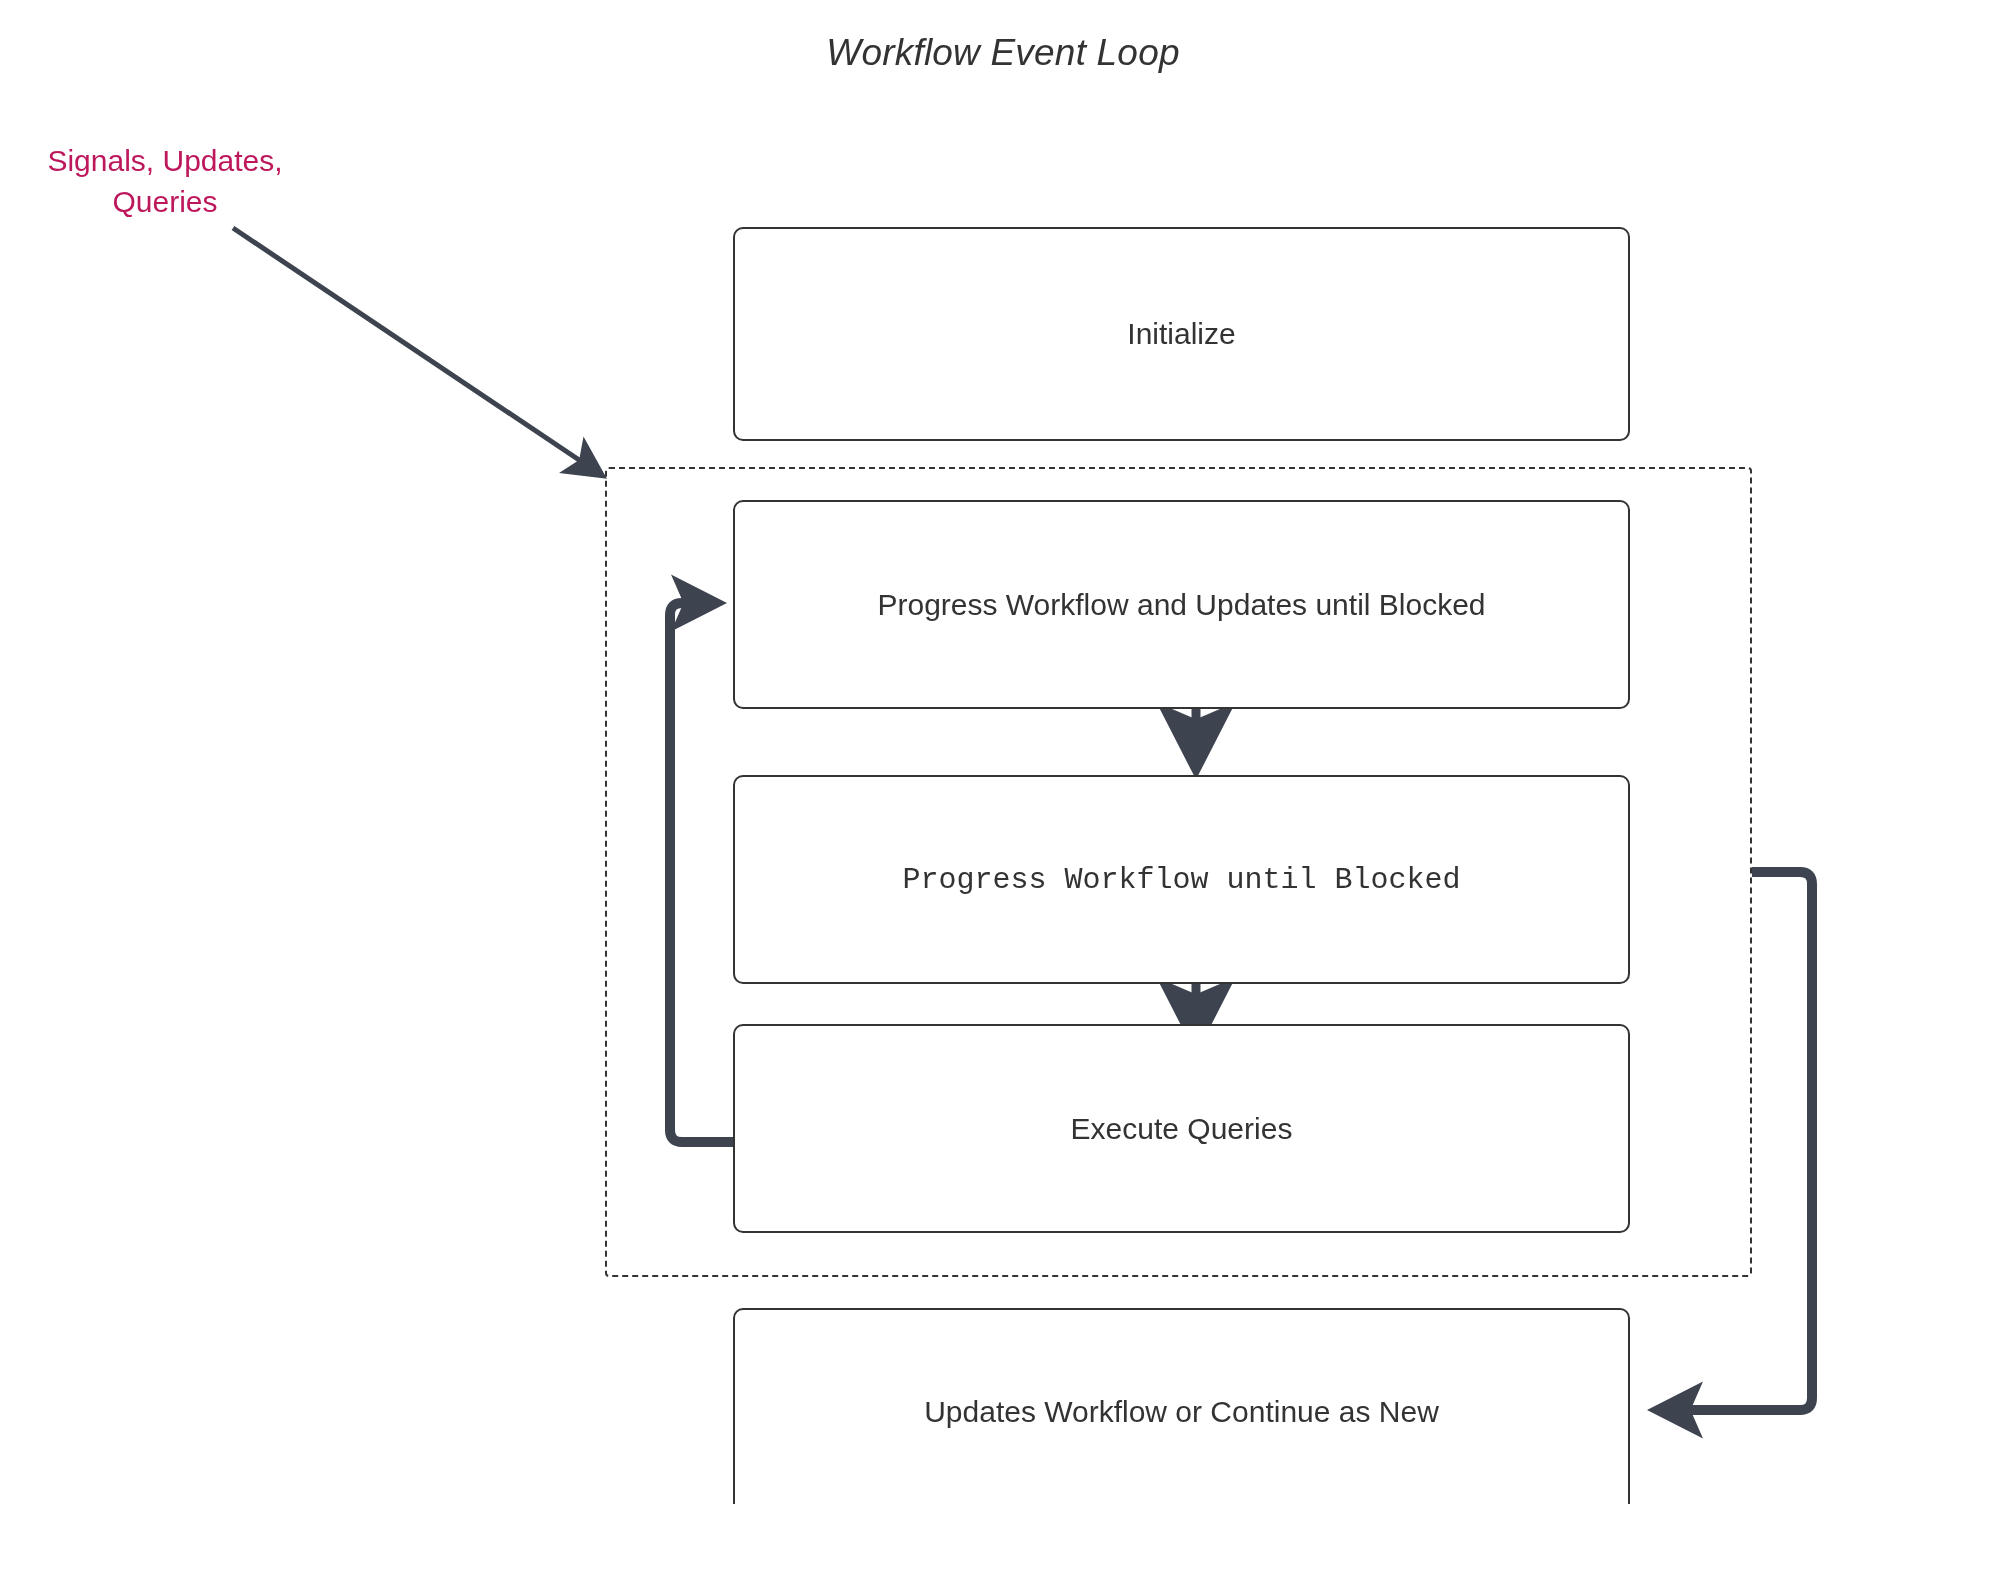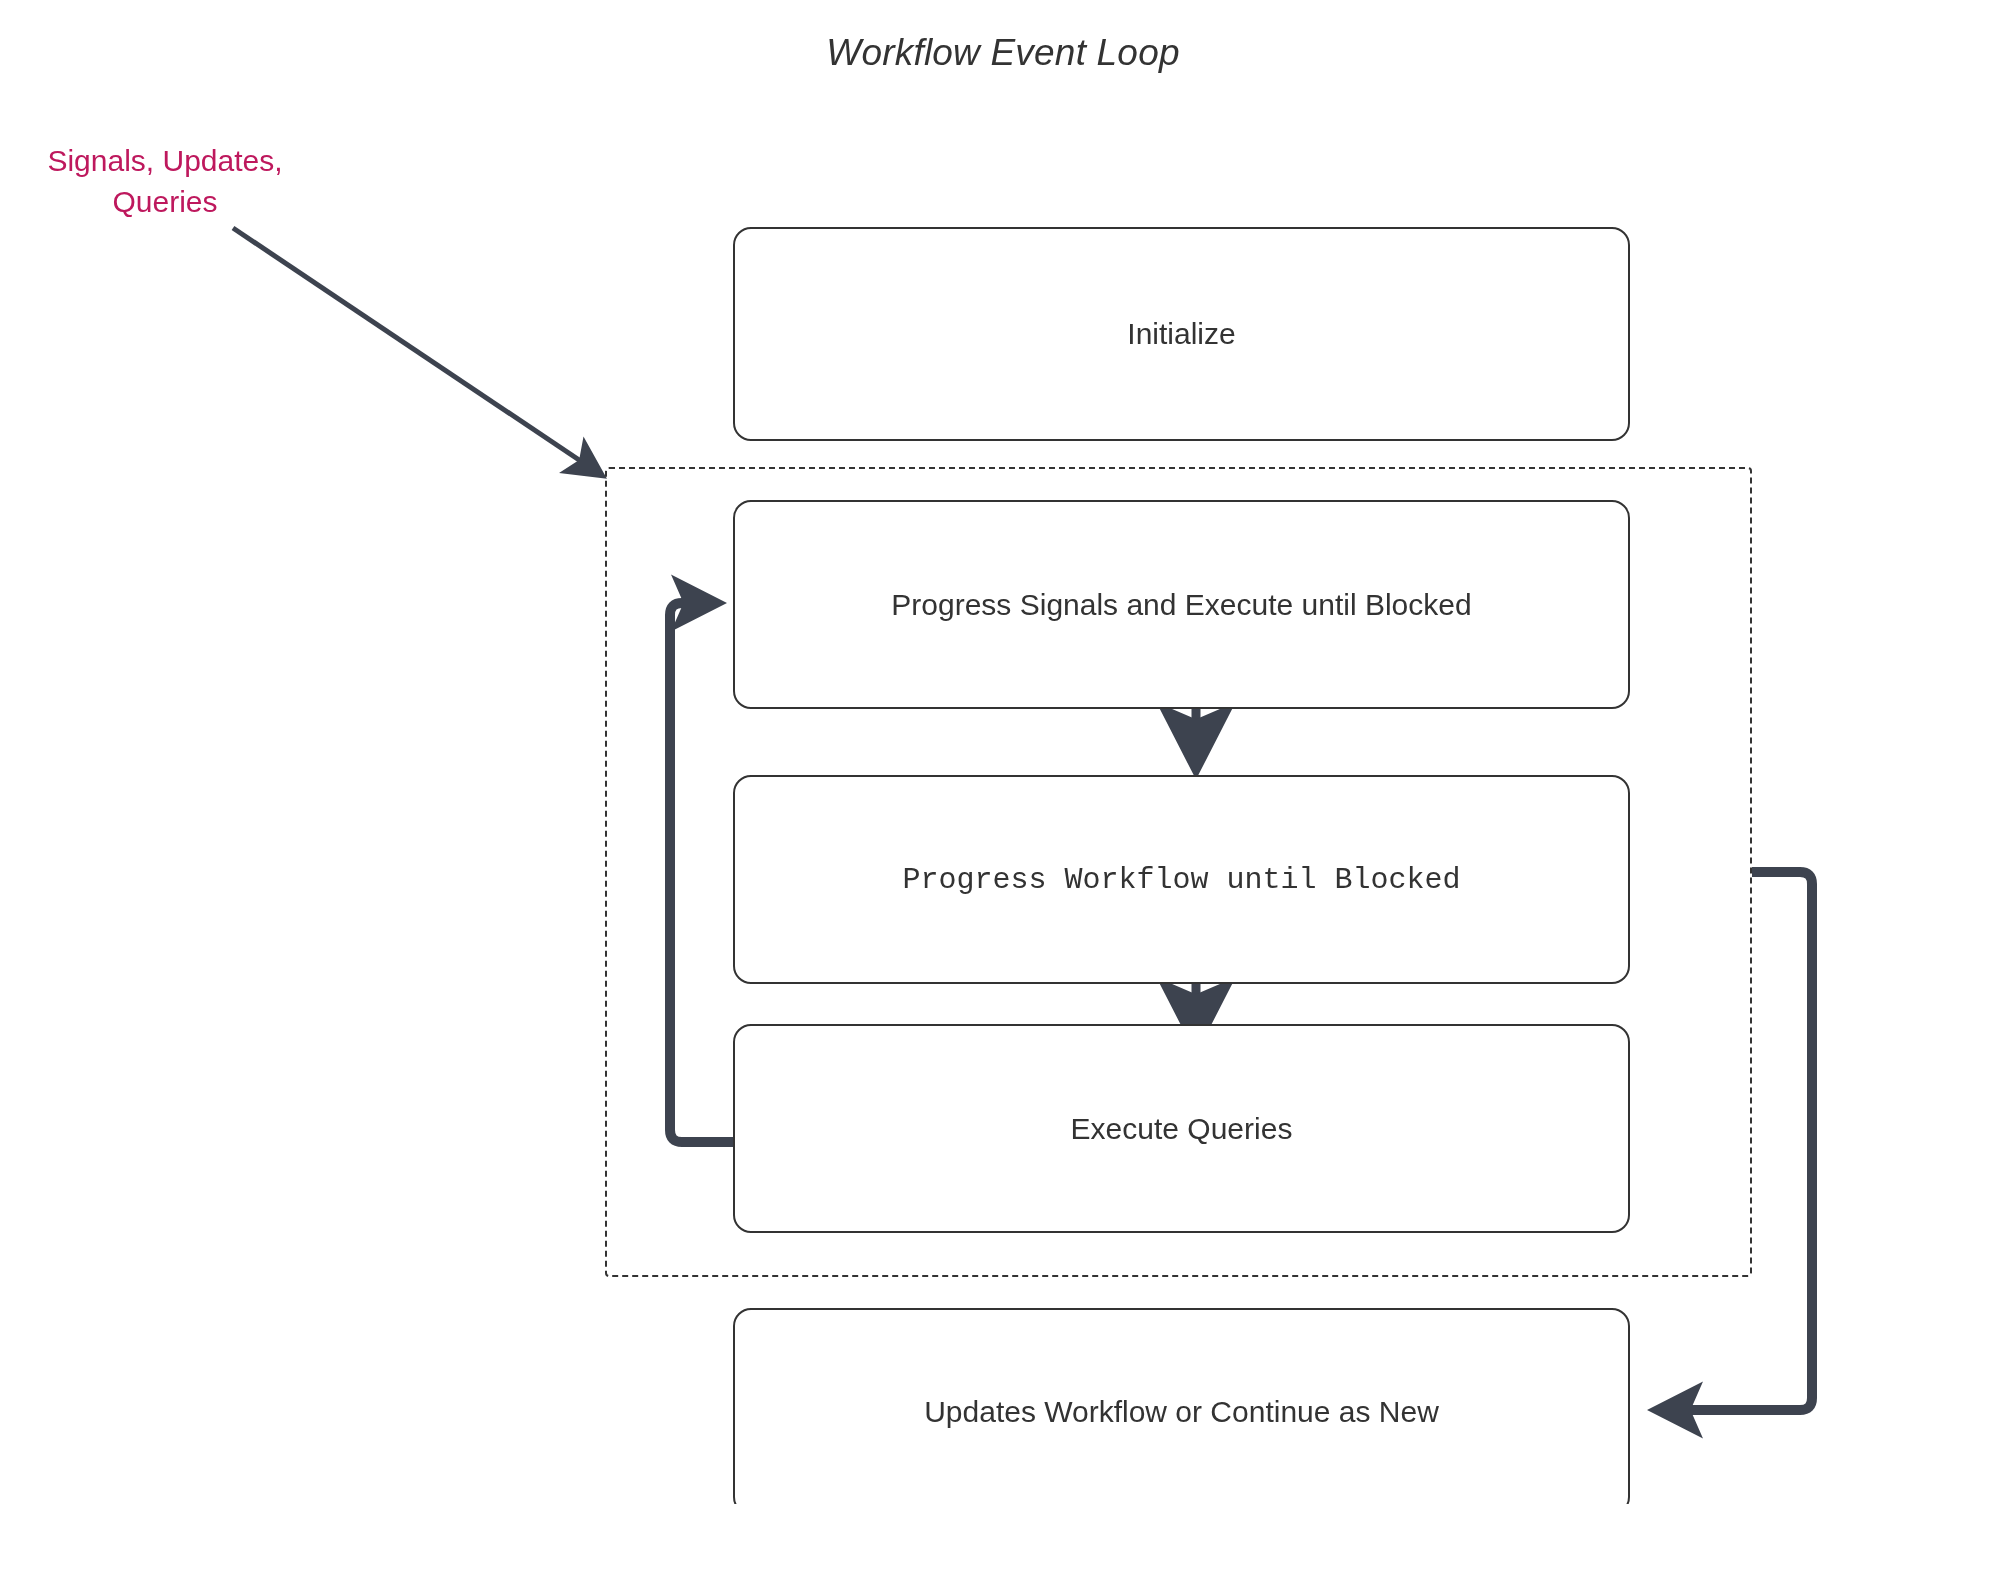--- a/index.html
+++ b/index.html
@@ -44,21 +44,21 @@
     line-height: 41px;
     color: #be185d;
     text-align: center;
     white-space: pre-line;
   }
   .node {
     position: absolute;
     box-sizing: border-box;
     background: #ffffff;
     border: 2px solid #333333;
-    border-radius: 18px;
+    border-radius: 10px;
     display: flex;
     align-items: center;
     justify-content: center;
   }
   .node-label {
     font-size: 30px;
     color: #333333;
     text-align: center;
     line-height: 1.2;
     padding: 0 18px;
@@ -102,21 +102,21 @@
     <path d="M 1752 872 L 1800 872 Q 1812 872 1812 884 L 1812 1398 Q 1812 1410 1800 1410 L 1662 1410" fill="none" stroke="#3d434f" stroke-width="10" stroke-linecap="butt" marker-end="url(#thick-head)"></path>
   </svg>
 
   <div class="loop-container" style="left: 605px; top: 467px; width: 1147px; height: 810px;"></div>
 
   <div class="node" style="left: 733px; top: 227px; width: 897px; height: 214px;">
     <span class="node-label">Initialize</span>
   </div>
 
   <div class="node" style="left: 733px; top: 500px; width: 897px; height: 209px;">
-    <span class="node-label">Progress Signals and Execute until Blocked</span>
+    <span class="node-label">Progress Workflow and Updates until Blocked</span>
   </div>
 
   <div class="node" style="left: 733px; top: 775px; width: 897px; height: 209px; font-family: Liberation Mono, monospace;">
     <span class="node-label">Progress Workflow until Blocked</span>
   </div>
 
   <div class="node" style="left: 733px; top: 1016px; width: 897px; height: 209px; margin-top: 8px;">
     <span class="node-label">Execute Queries</span>
   </div>
 

